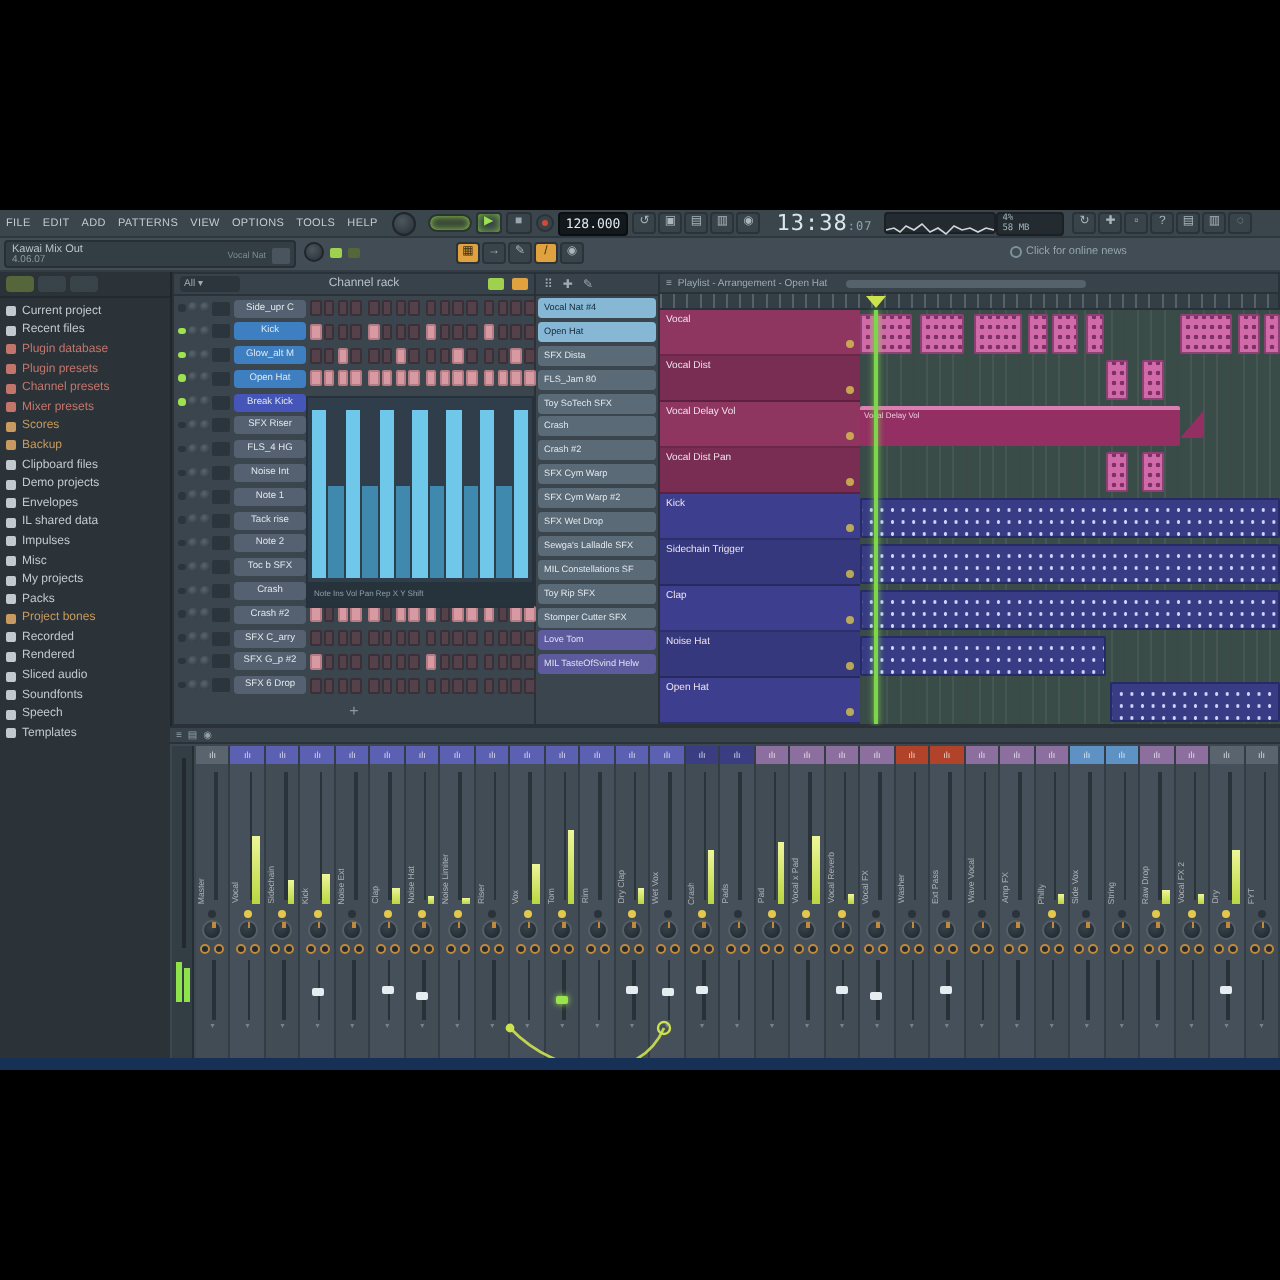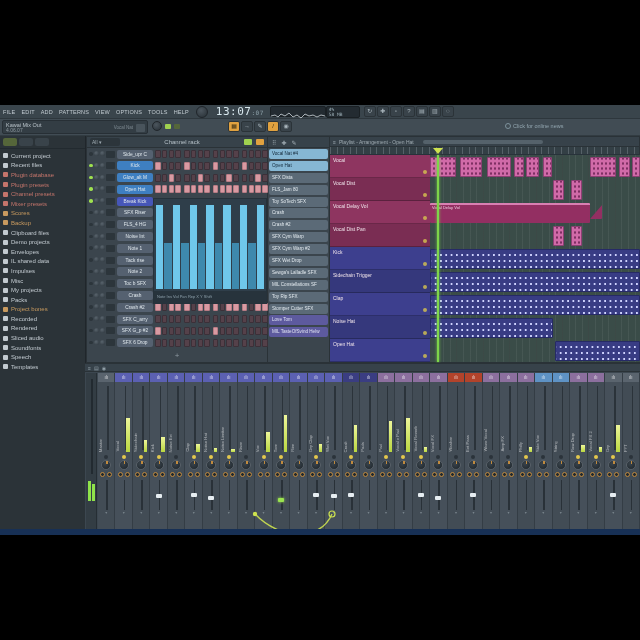--- a/index.html
+++ b/index.html
@@ -146,22 +146,36 @@
           <span class="menu-item">FILE</span>
           <span class="menu-item">EDIT</span>
           <span class="menu-item">ADD</span>
           <span class="menu-item">PATTERNS</span>
           <span class="menu-item">VIEW</span>
           <span class="menu-item">OPTIONS</span>
           <span class="menu-item">TOOLS</span>
           <span class="menu-item">HELP</span>
         </span>
       <div class="knobbig" style="margin-left:4px;"></div>
+      <div class="transport" style="position:static;margin-left:6px;display:flex;gap:2px;align-items:center;">
+        <div style="width:22px;height:9px;border-radius:5px;background:#3c4a38;border:1px solid #2b3530;box-shadow:0 0 3px #8fd14f inset;"></div>
+        <div class="tbtn play">▶</div>
+        <div class="tbtn">■</div>
+        <div class="rec"></div>
+        <div class="lcd">128.000</div>
+        <span id="icons1" class="iconrow">
+            <div class="mini-ic">↺</div>
+            <div class="mini-ic">▣</div>
+            <div class="mini-ic">▤</div>
+            <div class="mini-ic">▥</div>
+            <div class="mini-ic">◉</div>
+          </span>
+      </div>
       <div class="timebox" style="margin-left:8px;">
-        <span>13:07</span><small>:</small><small>07</small>
+        <span>13:38</span><small>:</small><small>07</small>
       </div>
       <div class="scope" style="margin-left:6px;position:relative;">
         <svg width="56" height="11" viewBox="0 0 56 11">
             <polyline points="0,6 4,5 7,7 10,4 14,6 18,3 22,7 26,5 30,8 34,4 38,6 42,5 46,7 50,5 54,6" fill="none" stroke="#cfd8dd" stroke-width="0.8"></polyline>
           </svg>
       </div>
       <div class="cpu">
         <div>4%</div>
         <div>58 MB</div>
       </div>

